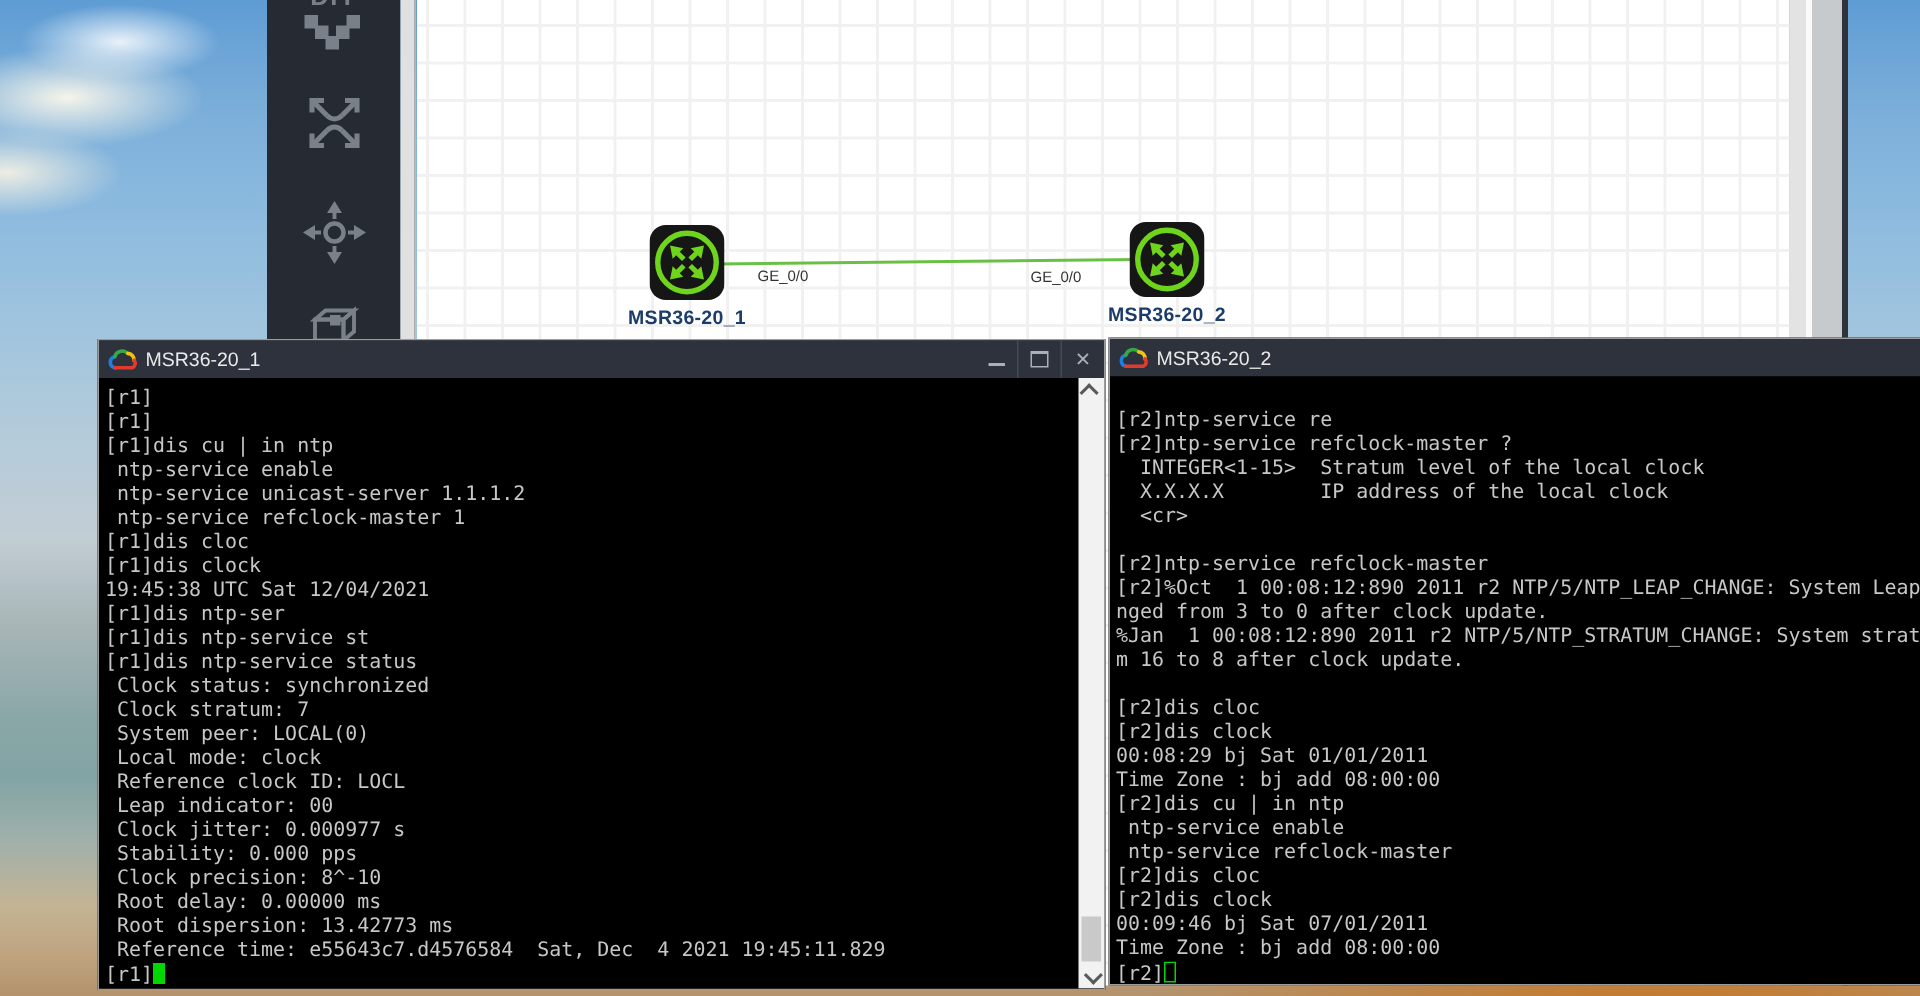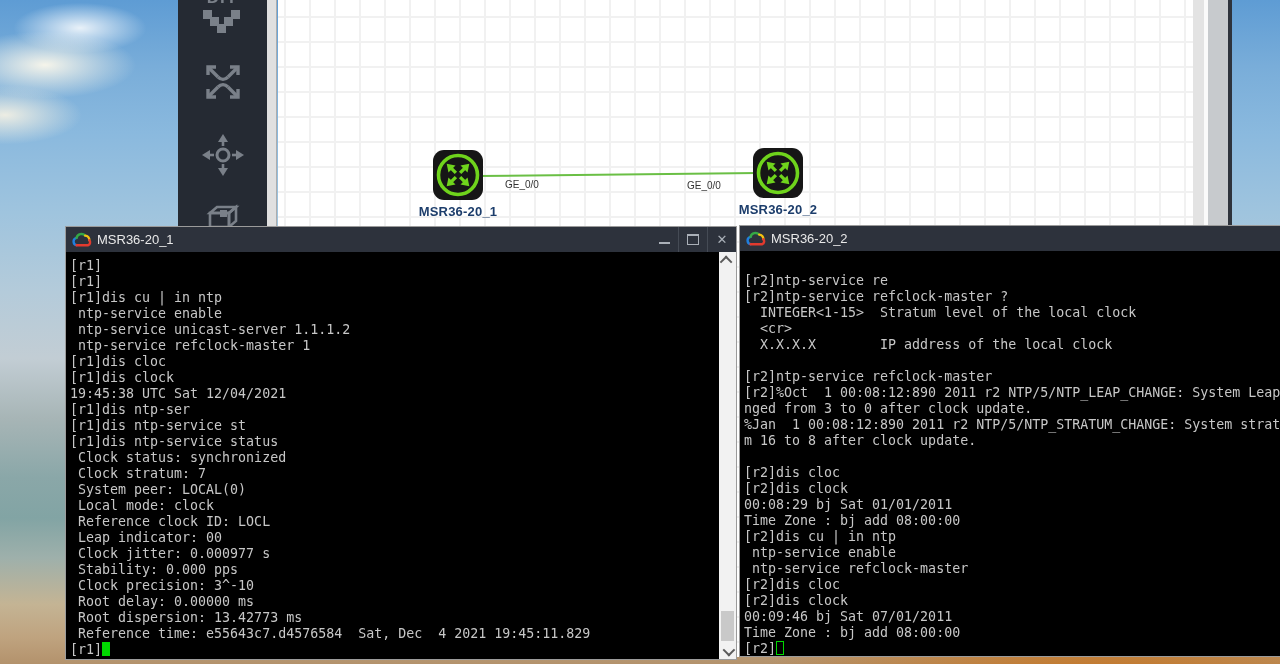--- a/index.html
+++ b/index.html
@@ -227,21 +227,21 @@
         <div class="tline">[r1]dis ntp-service st</div>
         <div class="tline">[r1]dis ntp-service status</div>
         <div class="tline"> Clock status: synchronized</div>
         <div class="tline"> Clock stratum: 7</div>
         <div class="tline"> System peer: LOCAL(0)</div>
         <div class="tline"> Local mode: clock</div>
         <div class="tline"> Reference clock ID: LOCL</div>
         <div class="tline"> Leap indicator: 00</div>
         <div class="tline"> Clock jitter: 0.000977 s</div>
         <div class="tline"> Stability: 0.000 pps</div>
-        <div class="tline"> Clock precision: 3^-10</div>
+        <div class="tline"> Clock precision: 8^-10</div>
         <div class="tline"> Root delay: 0.00000 ms</div>
         <div class="tline"> Root dispersion: 13.42773 ms</div>
         <div class="tline"> Reference time: e55643c7.d4576584  Sat, Dec  4 2021 19:45:11.829</div>
         <div class="tline"><span>[r1]</span><span class="cursor solid"></span></div>
       </div>
     <div class="vscroll">
       <div class="sarrow" style="top:0;">
           <div class="chev up"></div>
         </div>
       <div class="sthumb"></div>
@@ -263,22 +263,22 @@
       </svg>
     </span>
     <span class="ttext">MSR36-20_2</span>
   </div>
   <div class="tcontent">
     <div class="tlines">
         <div class="tline"></div>
         <div class="tline">[r2]ntp-service re</div>
         <div class="tline">[r2]ntp-service refclock-master ?</div>
         <div class="tline">  INTEGER&lt;1-15&gt;  Stratum level of the local clock</div>
+        <div class="tline">  X.X.X.X        IP address of the local clock</div>
         <div class="tline">  &lt;cr&gt;</div>
-        <div class="tline">  X.X.X.X        IP address of the local clock</div>
         <div class="tline"></div>
         <div class="tline">[r2]ntp-service refclock-master</div>
         <div class="tline">[r2]%Oct  1 00:08:12:890 2011 r2 NTP/5/NTP_LEAP_CHANGE: System Leap</div>
         <div class="tline">nged from 3 to 0 after clock update.</div>
         <div class="tline">%Jan  1 00:08:12:890 2011 r2 NTP/5/NTP_STRATUM_CHANGE: System strat</div>
         <div class="tline">m 16 to 8 after clock update.</div>
         <div class="tline"></div>
         <div class="tline">[r2]dis cloc</div>
         <div class="tline">[r2]dis clock</div>
         <div class="tline">00:08:29 bj Sat 01/01/2011</div>

